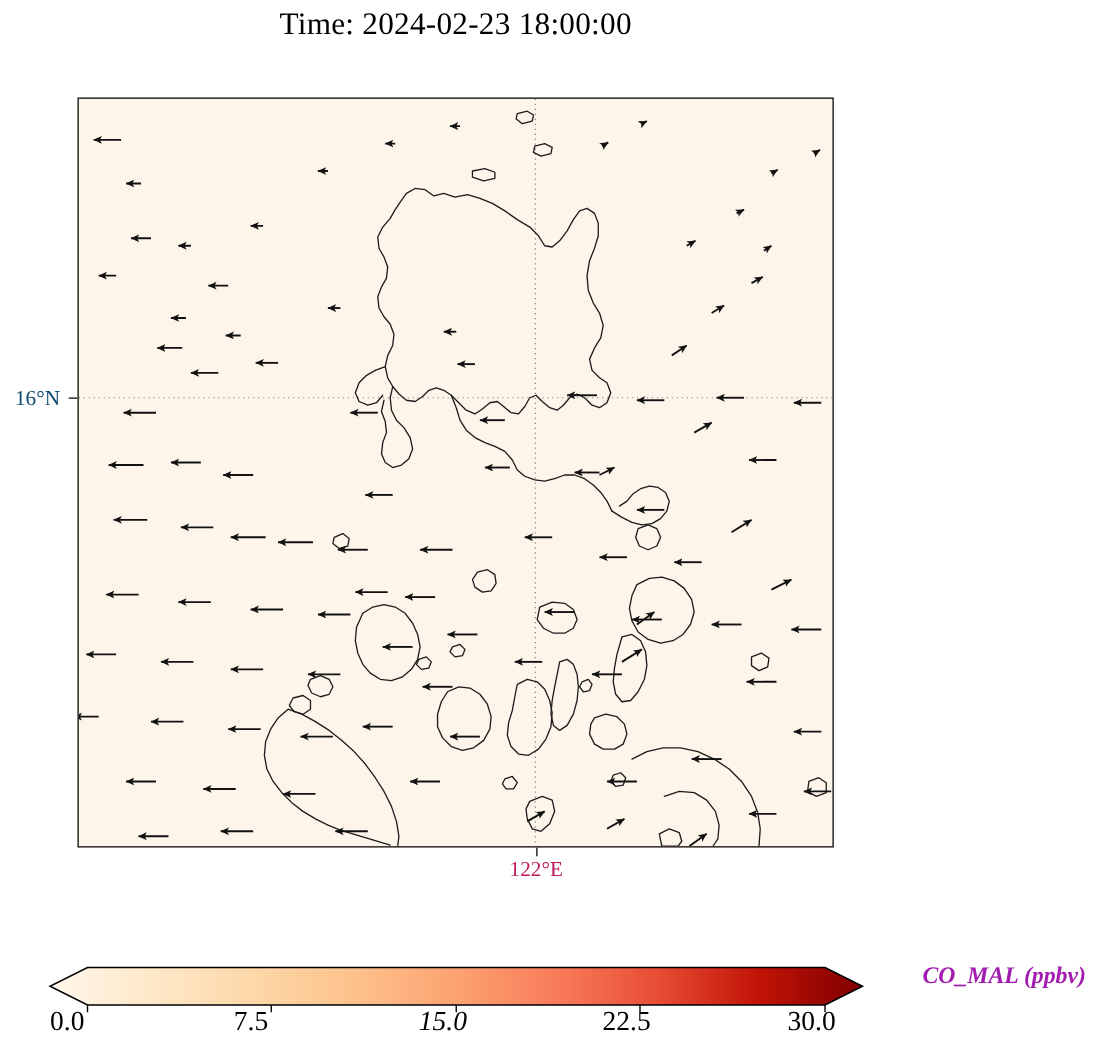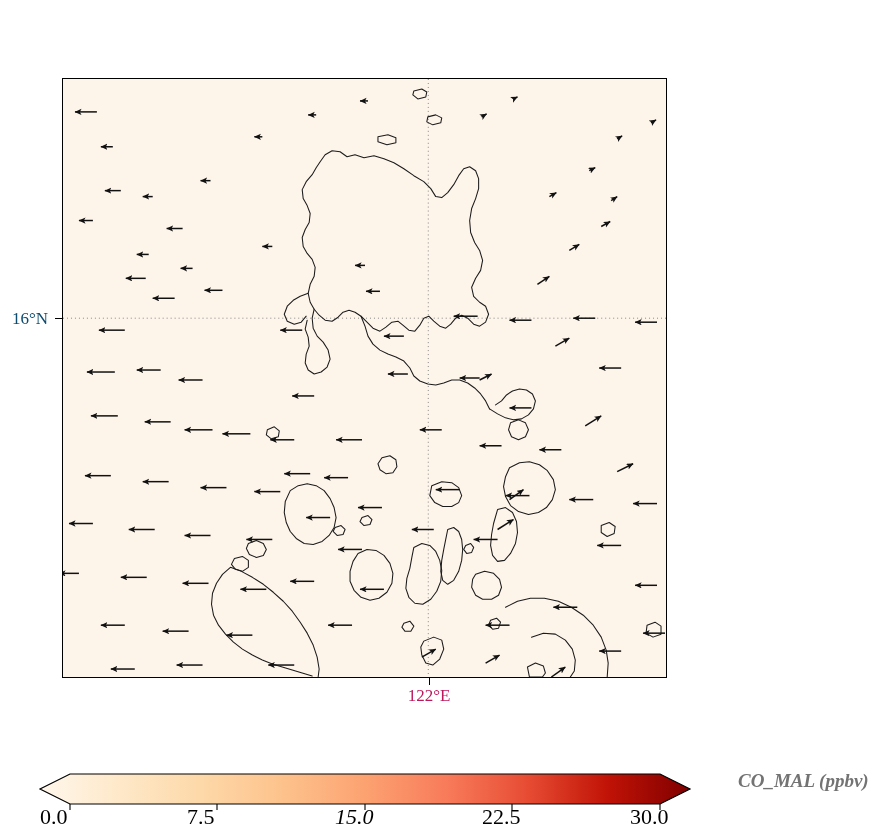--- a/index.html
+++ b/index.html
@@ -93,28 +93,29 @@
     white-space: nowrap;
     width: 60px;
   }
   #cbar-title {
     position: absolute;
     left: 738px;
     top: 10px;
     font-size: 19px;
     font-weight: bold;
     font-style: italic;
-    color: #737373;
+    color: #a21caf;
     white-space: nowrap;
   }
 </style>
 </head>
 <body>
 
 <div id="title-block">
+  <div class="tline">Time: 2024-02-23 18:00:00</div>
 </div>
 
 <div class="ytick-label" style="left:2px; top:309px; width:46px;">16°N</div>
 <div class="tickmark" style="left:55px; top:317.5px; width:7px; height:1.3px;"></div>
 
 <div class="xtick-label" style="left:379px; top:686px; width:100px;">122°E</div>
 <div class="tickmark" style="left:428.5px; top:678px; width:1.3px; height:7px;"></div>
 
 <div id="axes">
   <svg id="map-svg" viewBox="0 0 605 600" preserveAspectRatio="none">

